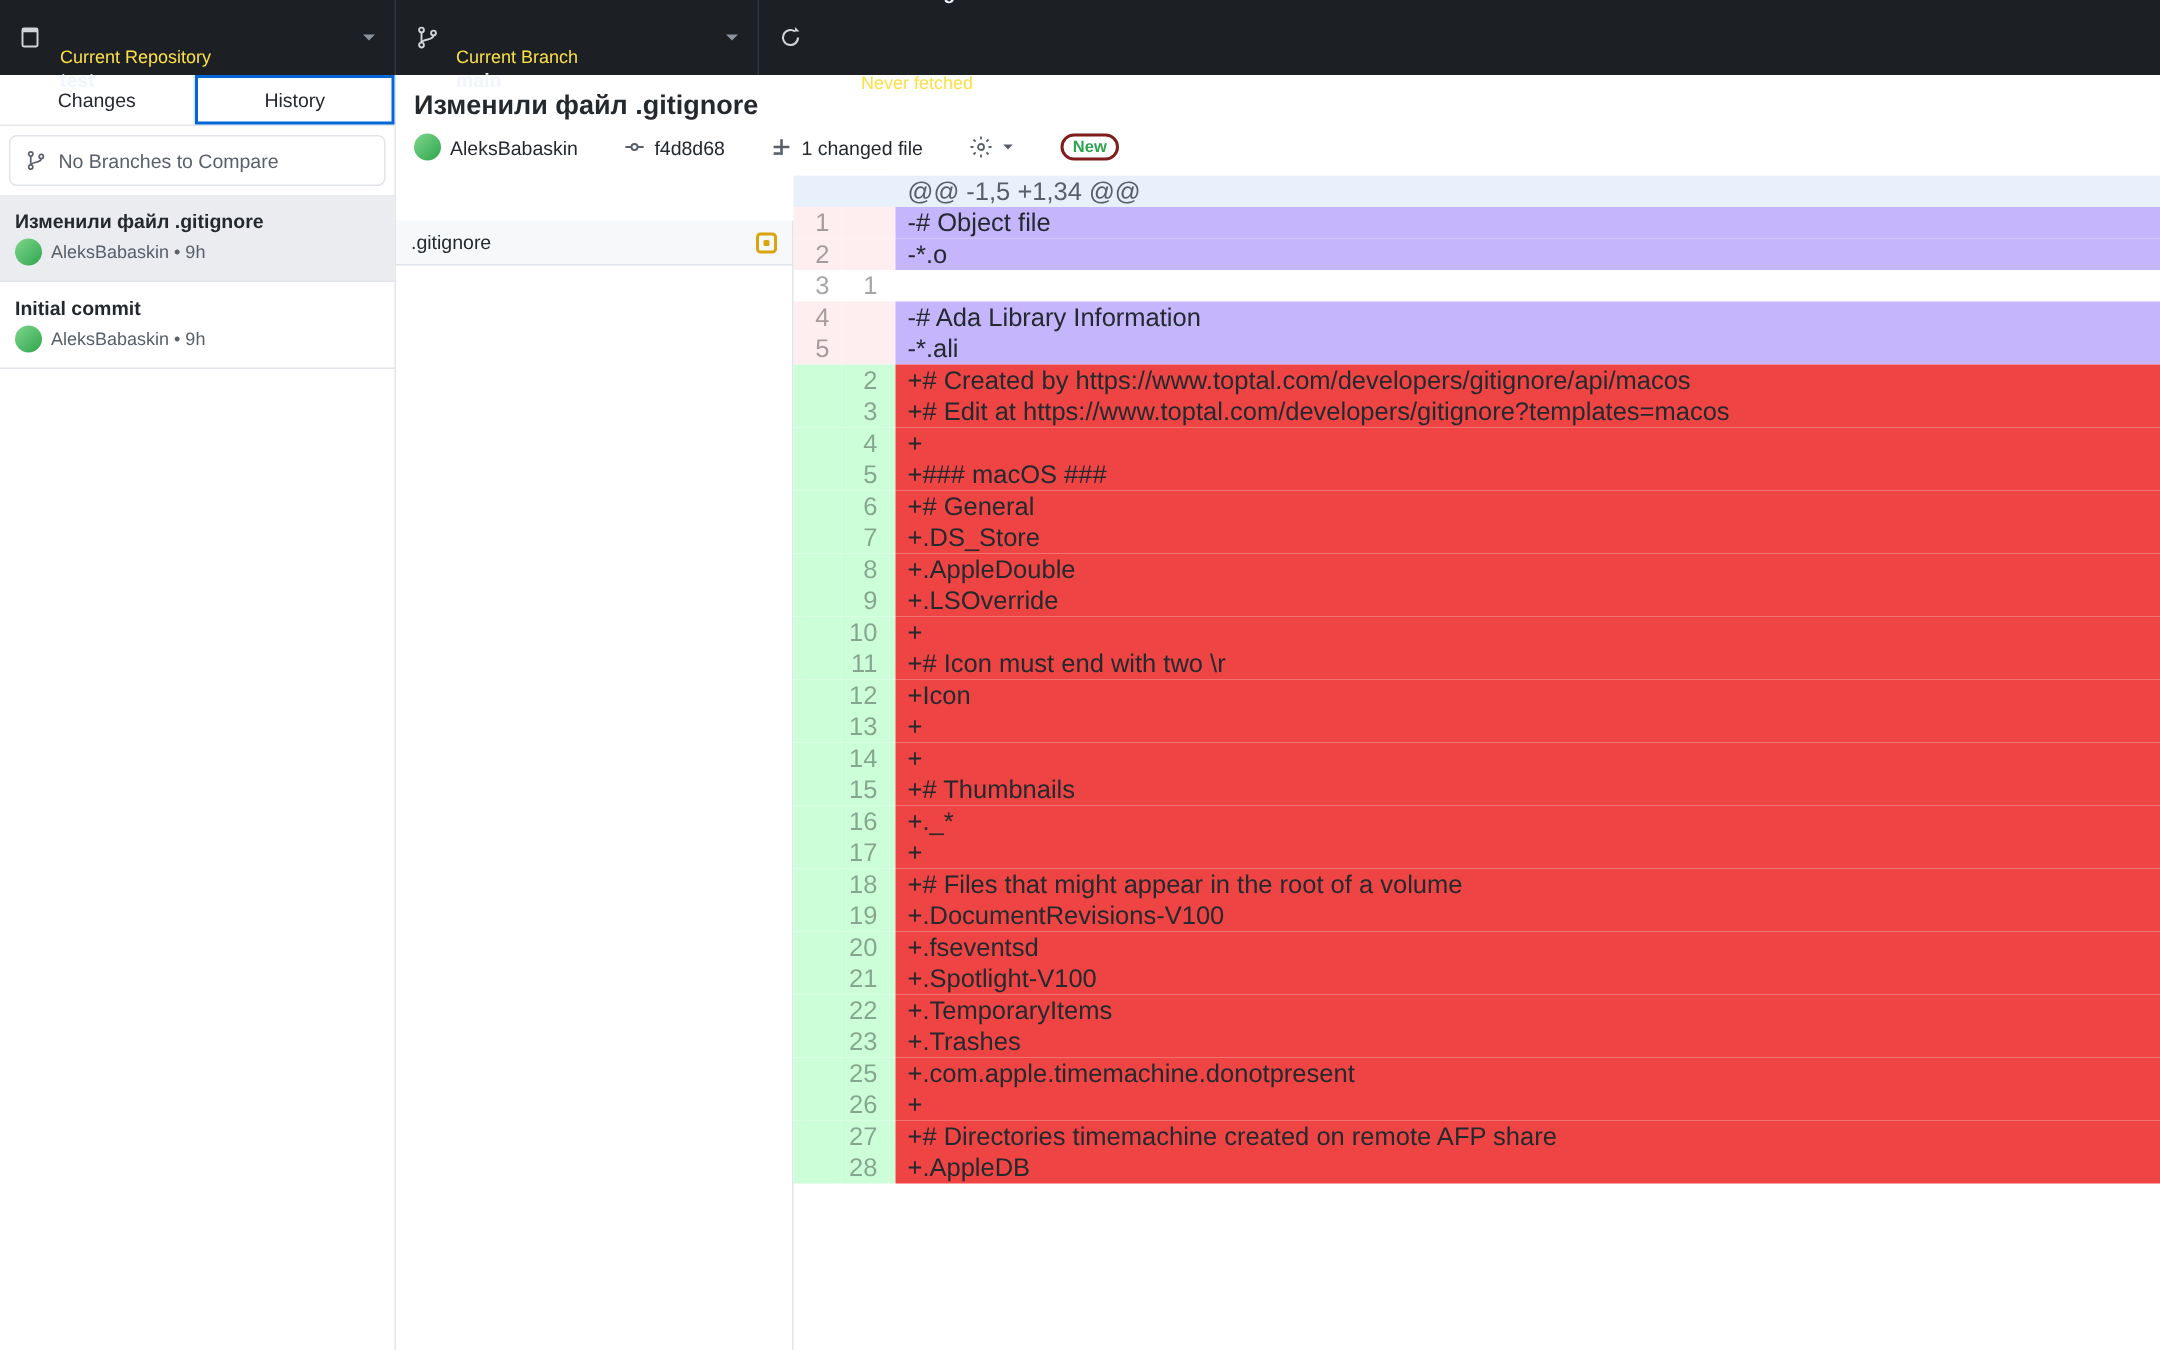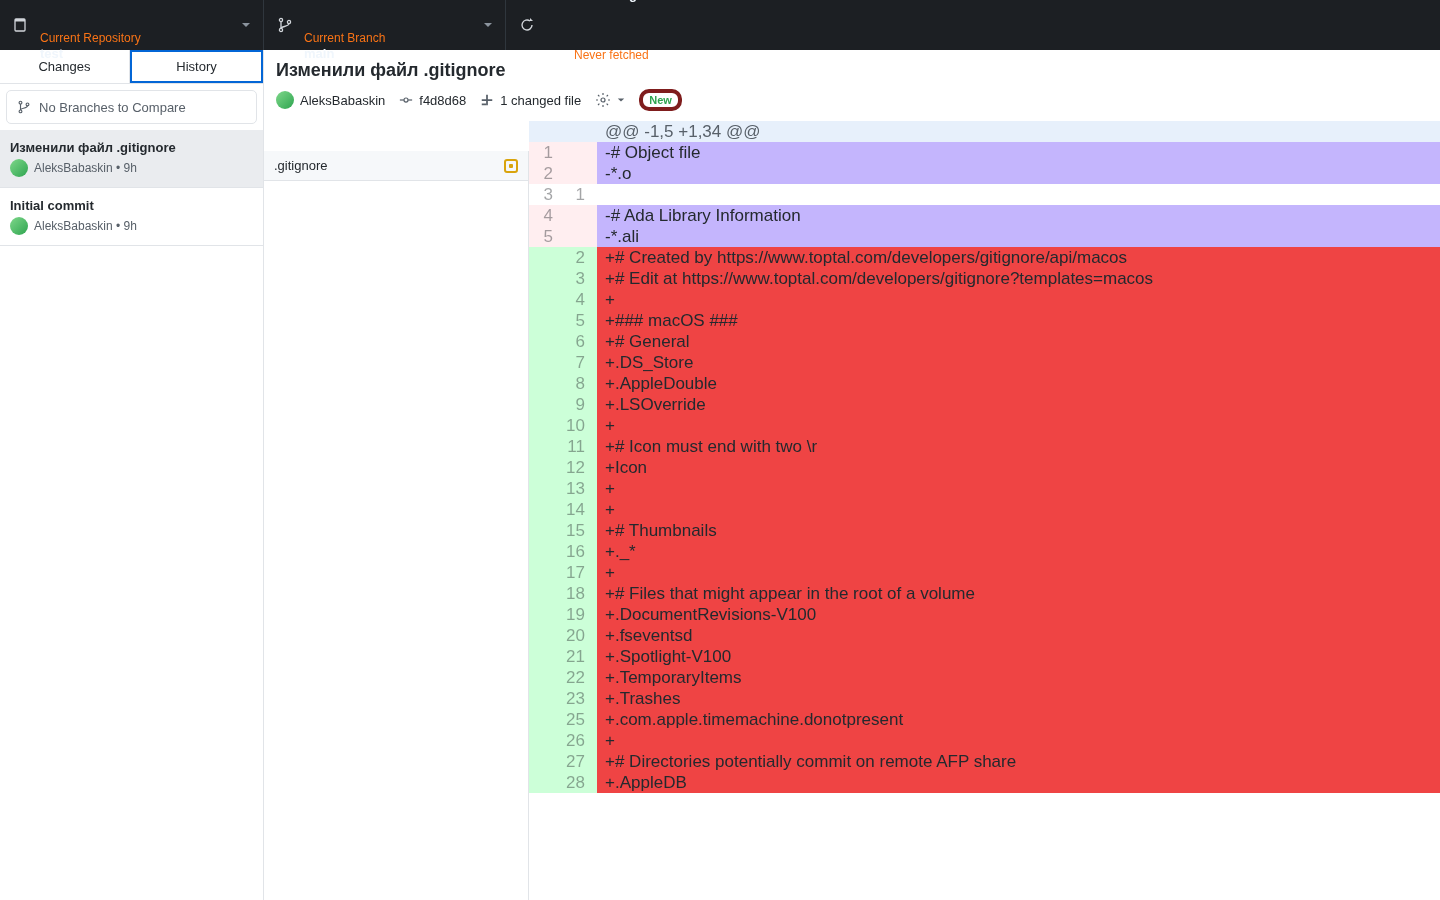--- a/index.html
+++ b/index.html
@@ -29,21 +29,21 @@
   padding: 0 12px;
   border-right: 1px solid #2f363d;
   position: relative;
   height: 100%;
 }
 .top-item.repo { width: 264px; }
 .top-item.branch { width: 242px; }
 .top-item.fetch { width: 244px; border-right: none; gap: 28px; }
 .top-icon { width: 18px; margin-right: 10px; color: #d1d5da; display:flex; align-items:center; justify-content:center; }
 .top-labels { display: flex; flex-direction: column; line-height: 1.25; }
-.top-small { font-size: 12px; color: #f97316; margin-top: 44px; }
+.top-small { font-size: 12px; color: #fde047; margin-top: 44px; }
 .top-big { font-size: 13px; font-weight: 600; color: #f0f6fc; }
 .top-caret {
   position: absolute; right: 12px; top: 50%; transform: translateY(-50%);
   color: #8b949e;
 }
 
 
 .main { display: flex; flex: 1; min-height: 0; }
 
 
@@ -128,24 +128,24 @@
 .content {
   flex: 1;
   display: flex;
   flex-direction: column;
   min-width: 0;
 }
 .commit-header {
   padding: 10px 12px 10px 12px;
 }
 .commit-title { font-size: 18px; font-weight: 700; margin-bottom: 8px; }
-.commit-meta { display: flex; align-items: center; gap: 14px; flex-wrap: wrap; text-align: center; }
+.commit-meta { display: flex; align-items: center; gap: 31px; flex-wrap: wrap; text-align: center; }
 .meta-group { display: flex; align-items: center; gap: 6px; font-size: 13px; color: #24292e; }
 .badge-new {
-  border: 4px solid #7f1d1d; color: #2ea44f; font-size: 11px; font-weight: 600;
+  border: 2px solid #7f1d1d; color: #2ea44f; font-size: 11px; font-weight: 600;
   padding: 1px 6px; border-radius: 10px;
 }
 .small-icon { color: #586069; display:inline-flex; }
 
 .commit-desc {
   padding: 8px 12px 10px 12px;
   font-family: ui-monospace, SFMono-Regular, Menlo, Consolas, monospace;
   font-size: 13px;
   color: #24292e;
   border-top: 1px solid #e1e4e8;
@@ -518,21 +518,21 @@
           <div class="diff-row add">
             <div class="ln"></div>
             <div class="ln">26</div>
             <div class="gutter-gap"></div>
             <div class="code">+</div>
           </div>
           <div class="diff-row add">
             <div class="ln"></div>
             <div class="ln">27</div>
             <div class="gutter-gap"></div>
-            <div class="code">+# Directories potentially commit on remote AFP share</div>
+            <div class="code">+# Directories timemachine created on remote AFP share</div>
           </div>
           <div class="diff-row add">
             <div class="ln"></div>
             <div class="ln">28</div>
             <div class="gutter-gap"></div>
             <div class="code">+.AppleDB</div>
           </div>
         </div>
     </div>
   </div>

